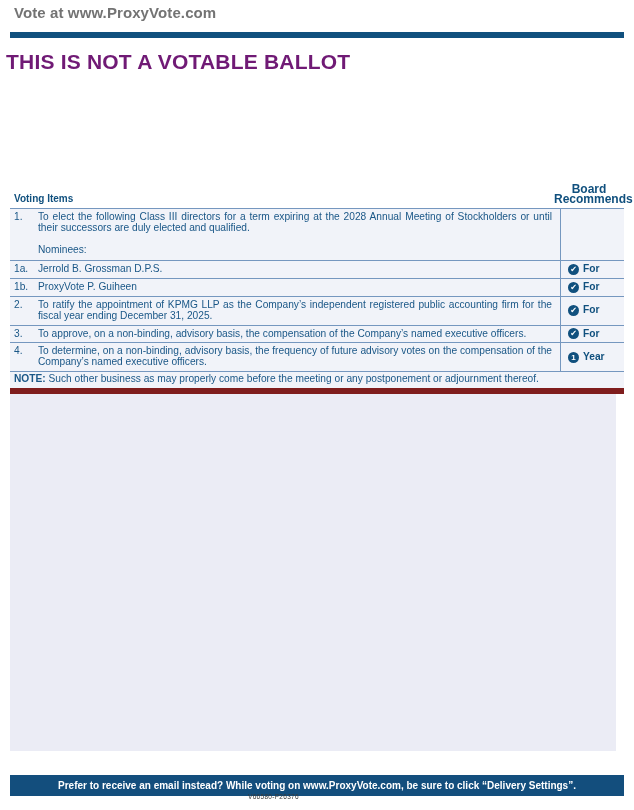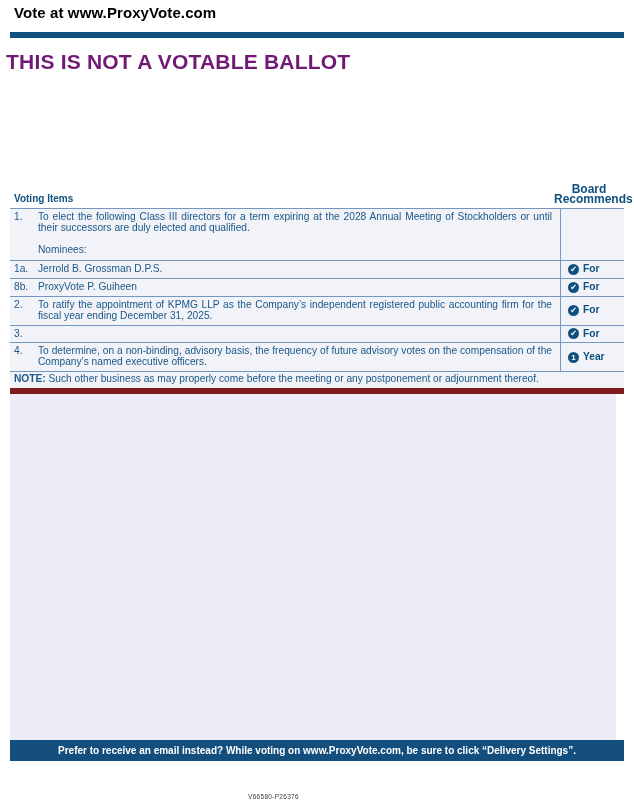--- a/index.html
+++ b/index.html
@@ -2,21 +2,21 @@
 <html><head>
 <meta charset="utf-8">
 <style>
   * { margin:0; padding:0; box-sizing:border-box; }
   html,body { background:#ffffff; }
   body { font-family:"Liberation Sans","DejaVu Sans",sans-serif; }
   .sheet{ position:relative; width:634px; height:810px; background:#ffffff; overflow:hidden; }
 
   .header-link{
     position:absolute; top:4px; left:14px;
-    font-size:15px; font-weight:bold; color:#000000; letter-spacing:0.1px;
+    font-size:15px; font-weight:bold; color:#737373; letter-spacing:0.1px;
   }
   .top-bar{
     position:absolute; top:32px; left:10px; width:614px; height:6px; background:#10507e;
   }
   .doc-title{
     position:absolute; top:50px; left:6px;
     font-size:21px; font-weight:bold; color:#701a75; letter-spacing:0.2px;
   }
   .intro{
     position:absolute; top:82px; left:14px;
@@ -55,21 +55,21 @@
     font-size:8px; font-weight:bold; line-height:11px; text-align:center;
     display:inline-block; margin-right:4px; flex:none;
   }
   .rec-label{ font-weight:bold; color:#10507e; font-size:10.2px; }
   .note-row{ padding:2px 8px 3px 4px; border-bottom:6px solid #7f1d1d; }
   .note-row .bold{ font-weight:bold; }
 
   .below-panel{ width:606px; height:357px; background:#ebecf5; }
 
   .footer-banner{
-    position:absolute; top:740px; left:10px; width:614px; height:21px;
+    position:absolute; top:775px; left:10px; width:614px; height:21px;
     background:#134e7d; color:#ffffff; font-size:10px; font-weight:bold;
     text-align:center; line-height:21px;
   }
   .form-code{
     position:absolute; top:793px; left:248px;
     font-size:6.5px; color:#3a3a3a; letter-spacing:0.3px;
   }
 </style>
 </head>
 <body>
@@ -109,21 +109,21 @@
         <div class="cell-rec">
           <span class="rec-inner">
             <span class="rec-icon">✔</span>
             <span class="rec-label">For</span>
           </span>
         </div>
       </div>
 
       <div class="row">
         <div class="cell-items">
-          <span class="num">8b.</span>
+          <span class="num">1b.</span>
           <div class="txt">ProxyVote P. Guiheen</div>
         </div>
         <div class="cell-rec">
           <span class="rec-inner">
             <span class="rec-icon">✔</span>
             <span class="rec-label">For</span>
           </span>
         </div>
       </div>
 
@@ -136,20 +136,21 @@
           <span class="rec-inner">
             <span class="rec-icon">✔</span>
             <span class="rec-label">For</span>
           </span>
         </div>
       </div>
 
       <div class="row">
         <div class="cell-items">
           <span class="num">3.</span>
+          <div class="txt">To approve, on a non-binding, advisory basis, the compensation of the Company’s named executive officers.</div>
         </div>
         <div class="cell-rec">
           <span class="rec-inner">
             <span class="rec-icon">✔</span>
             <span class="rec-label">For</span>
           </span>
         </div>
       </div>
 
       <div class="row">

